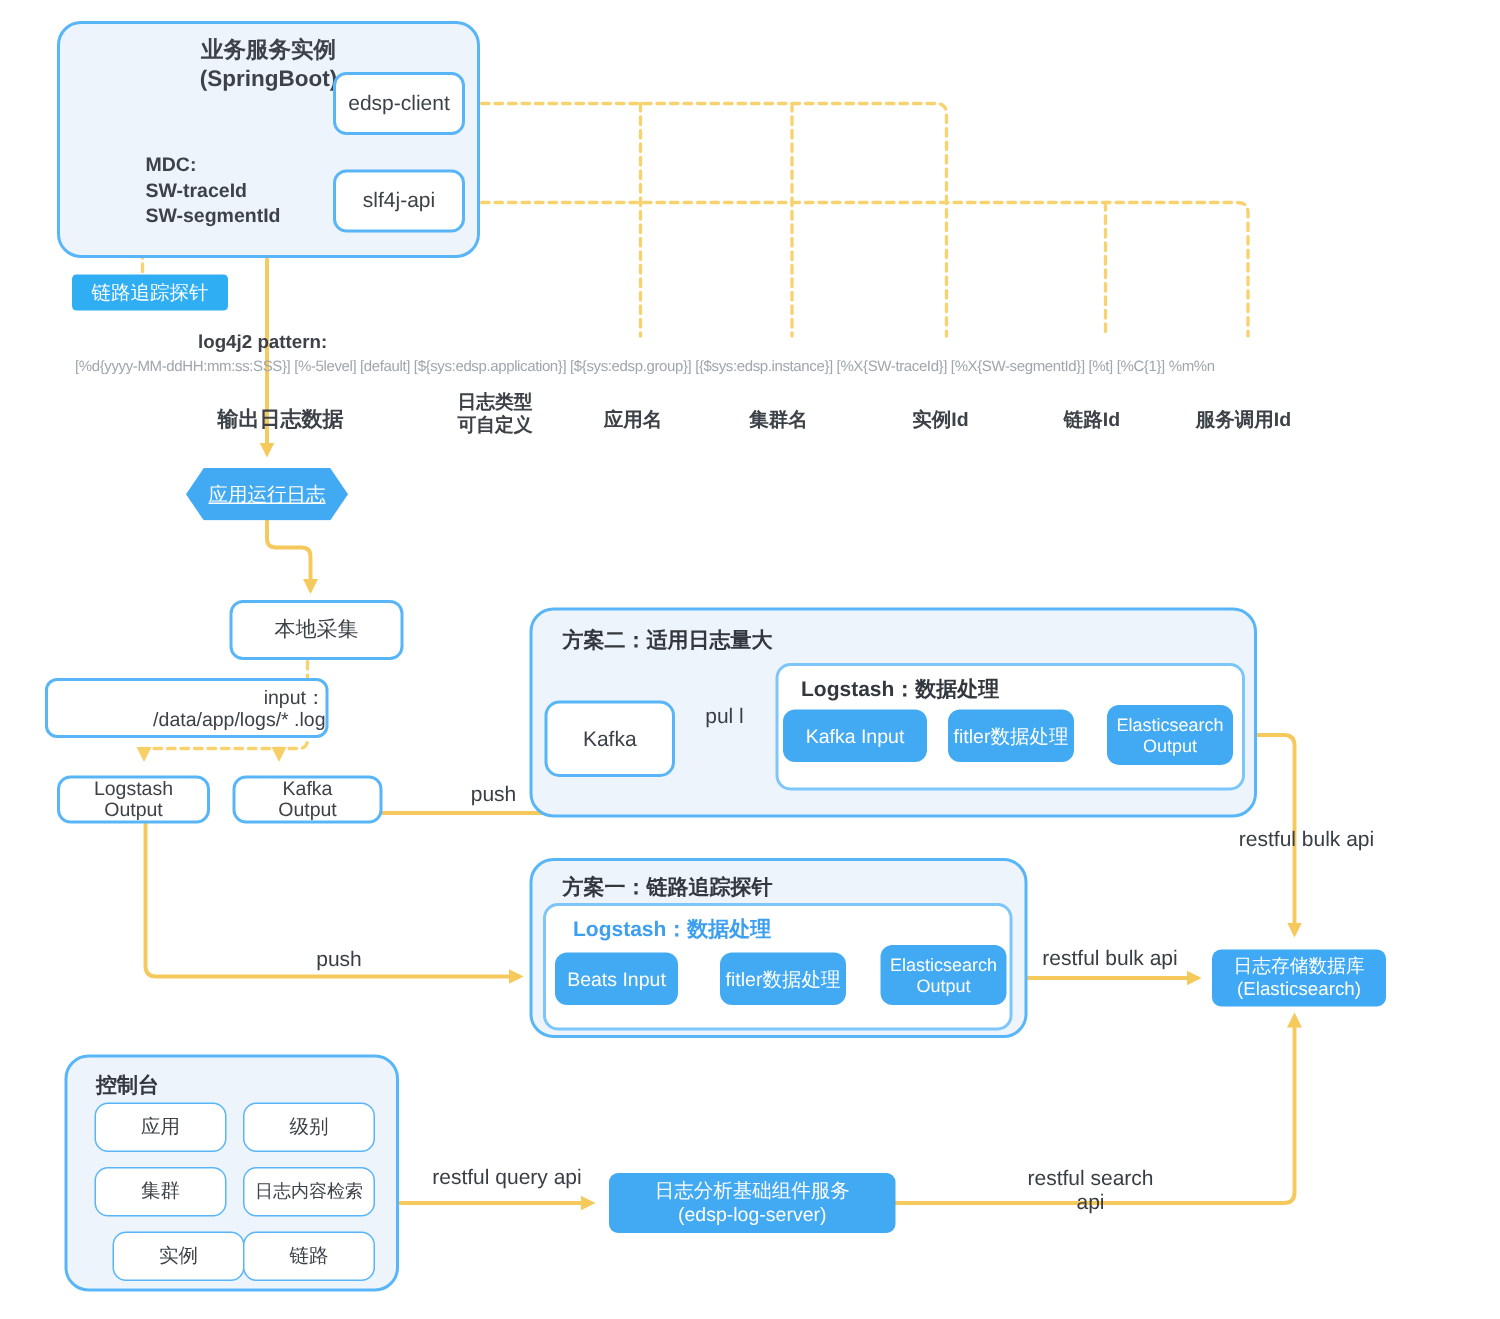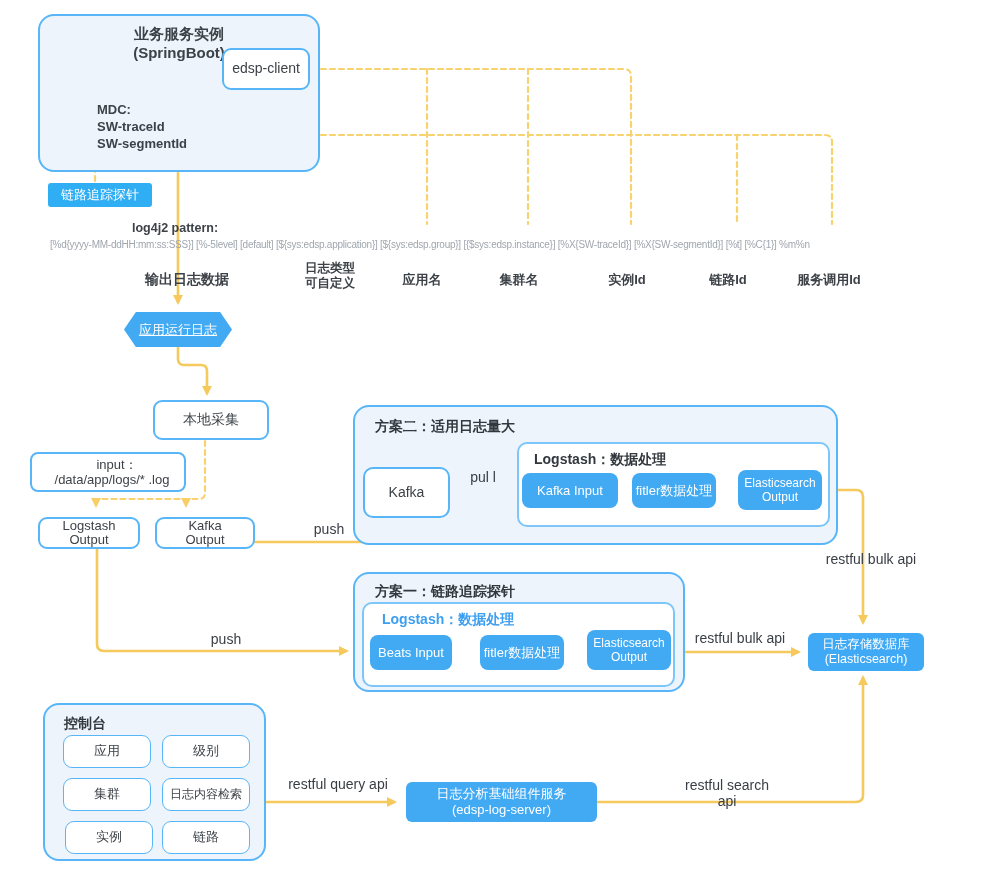--- a/index.html
+++ b/index.html
@@ -74,20 +74,23 @@
     </div>
     <div class="abs" style="left:57px;top:85px;font-size:13px;font-weight:600;line-height:17px;">
       <span style="display:block;">MDC:</span>
       <span style="display:block;">SW-traceId</span>
       <span style="display:block;">SW-segmentId</span>
     </div>
   </div>
   <div class="wnode" style="left:222px;top:48px;width:88px;height:42px;font-size:14px;">
     <span>edsp-client</span>
   </div>
+  <div class="wnode" style="left:222px;top:113px;width:88px;height:42px;font-size:14px;">
+    <span>slf4j-api</span>
+  </div>
   <div class="abs" style="left:48px;top:183px;width:104px;height:24px;background:#2FAEF4;border-radius:3px;color:#fff;font-size:13px;display:flex;align-items:center;justify-content:center;">
     <span>链路追踪探针</span>
   </div>
 
   <div class="lbl" style="left:132px;top:221px;font-size:12.5px;font-weight:bold;">log4j2 pattern:</div>
   <div class="lbl" style="left:50px;top:239px;width:930px;text-align:left;font-size:10px;letter-spacing:-0.25px;white-space:nowrap;color:#9FA6AE;">[%d{yyyy-MM-ddHH:mm:ss:SSS}] [%-5level] [default] [${sys:edsp.application}] [${sys:edsp.group}] [{$sys:edsp.instance}] [%X{SW-traceId}] [%X{SW-segmentId}] [%t] [%C{1}] %m%n</div>
 
   <div class="field-lbl" style="left:137px;top:272px;font-size:14px;font-weight:bold;">输出日志数据</div>
   <div class="field-lbl" style="left:280px;top:261px;font-size:12.5px;">
     <span style="display:block;">日志类型</span>
@@ -99,21 +102,21 @@
   <div class="field-lbl" style="left:678px;top:272px;">链路Id</div>
   <div class="field-lbl" style="left:779px;top:272px;">服务调用Id</div>
 
   <div class="hex" style="left:124px;top:312px;width:108px;height:35px;text-decoration:underline;">
     <span>应用运行日志</span>
   </div>
 
   <div class="wnode" style="left:153px;top:400px;width:116px;height:40px;font-size:14px;">
     <span>本地采集</span>
   </div>
-  <div class="wnode" style="left:30px;top:452px;width:156px;height:40px;border-radius:8px;align-items:center;padding-left:8px;line-height:15px;">
+  <div class="wnode" style="left:30px;top:452px;width:189px;height:40px;border-radius:8px;align-items:flex-end;padding-left:8px;line-height:15px;">
     <span style="display:block;padding-left:10px;">input：</span>
     <span style="display:block;">/data/app/logs/* .log</span>
   </div>
   <div class="wnode" style="left:38px;top:517px;width:102px;height:32px;">
     <span>Logstash</span>
     <span>Output</span>
   </div>
   <div class="wnode" style="left:155px;top:517px;width:100px;height:32px;">
     <span>Kafka</span>
     <span>Output</span>
@@ -161,21 +164,21 @@
     <span>(Elasticsearch)</span>
   </div>
 
   <div class="panel" style="left:43px;top:703px;width:223px;height:158px;">
     <div class="ptitle" style="left:19px;top:10px;">控制台</div>
   </div>
   <div class="wnode" style="left:63px;top:735px;width:88px;height:33px;border-width:1.5px;">应用</div>
   <div class="wnode" style="left:162px;top:735px;width:88px;height:33px;border-width:1.5px;">级别</div>
   <div class="wnode" style="left:63px;top:778px;width:88px;height:33px;border-width:1.5px;">集群</div>
   <div class="wnode" style="left:162px;top:778px;width:88px;height:33px;border-width:1.5px;font-size:12px;">日志内容检索</div>
-  <div class="wnode" style="left:65px;top:821px;width:88px;height:33px;border-width:1.5px;">实例</div>
+  <div class="wnode" style="left:75px;top:821px;width:88px;height:33px;border-width:1.5px;">实例</div>
   <div class="wnode" style="left:162px;top:821px;width:88px;height:33px;border-width:1.5px;">链路</div>
 
   <div class="bnode" style="left:406px;top:782px;width:191px;height:40px;border-radius:6px;">
     <span>日志分析基础组件服务</span>
     <span>(edsp-log-server)</span>
   </div>
 
   <div class="edge-lbl" style="left:299px;top:521px;width:60px;">push</div>
   <div class="edge-lbl" style="left:453px;top:469px;width:60px;">pul l</div>
   <div class="edge-lbl" style="left:196px;top:631px;width:60px;">push</div>

